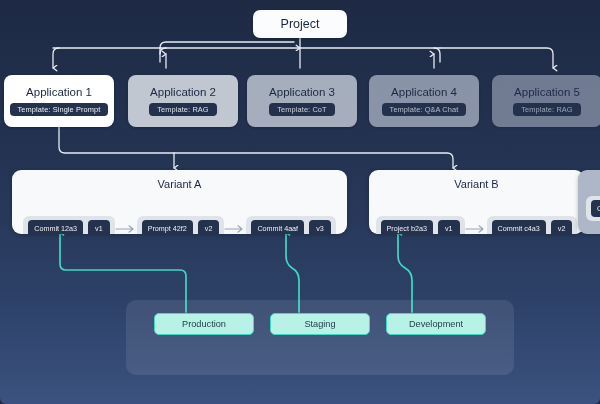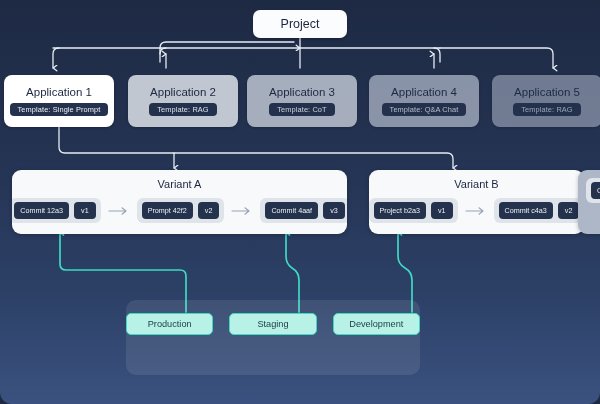--- a/index.html
+++ b/index.html
@@ -4,21 +4,21 @@
 <style>
   * { margin:0; padding:0; box-sizing:border-box; }
   html,body { width:600px; height:404px; overflow:hidden; }
   body {
     font-family:"Liberation Sans", sans-serif;
     background:#1e2a44;
   }
   #stage {
     position:relative; width:600px; height:404px;
     background:linear-gradient(180deg,#1e2a44 0%, #243352 38%, #2c4066 72%, #3b5280 100%);
-    border-radius:12px;
+    border-radius:6px;
     overflow:hidden;
   }
   #wires { position:absolute; inset:0; width:600px; height:404px; pointer-events:none; }
 
   
   .project {
     position:absolute; left:253px; top:10px; width:94px; height:28px;
     background:#fbfcfd; border-radius:7px;
     display:flex; align-items:center; justify-content:center;
     color:#1b2740; font-size:12.5px;
@@ -47,40 +47,40 @@
     background:#f7f9fb; border-radius:9px;
     box-shadow:0 1px 4px rgba(0,0,0,.25);
     overflow:hidden;
   }
   .variant .vtitle {
     text-align:center; font-size:11px; color:#1b2740;
     margin-top:8px;
   }
   .commit-row {
     display:flex; align-items:center; justify-content:center;
-    gap:7px; margin-top:8px;
+    margin-top:26px;
   }
   .commit-group {
     display:flex; align-items:center; gap:5px;
     background:#dfe4ea; border-radius:6px; padding:4px 5px;
   }
   .chip {
     background:#25324d; color:#eef2f8;
     font-size:7.2px; border-radius:4px;
     padding:4px 6px; white-space:nowrap;
   }
   .chip.ver { padding:4px 7px; }
   .arrow-sep {
     width:22px; height:10px; flex:none;
     color:#9aa4b4;
   }
 
   
   .envpanel {
-    position:absolute; left:126px; top:300px; width:294px; height:75px;
+    position:absolute; left:126px; top:300px; width:388px; height:75px;
     background:rgba(255,255,255,.09);
     border-radius:10px;
   }
   .env-boxes {
     display:flex; justify-content:center; gap:16px;
     padding-top:13px;
   }
   .envbox {
     width:100px; height:22px; border-radius:5px;
     background:#b8f2e6; border:1.5px solid #3fd9c4;

